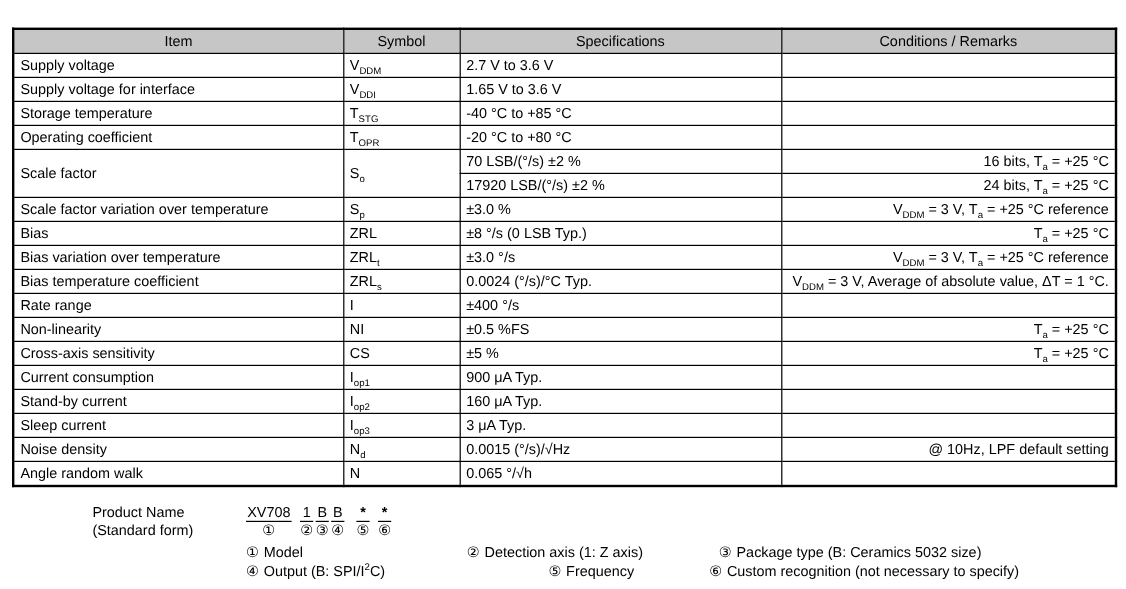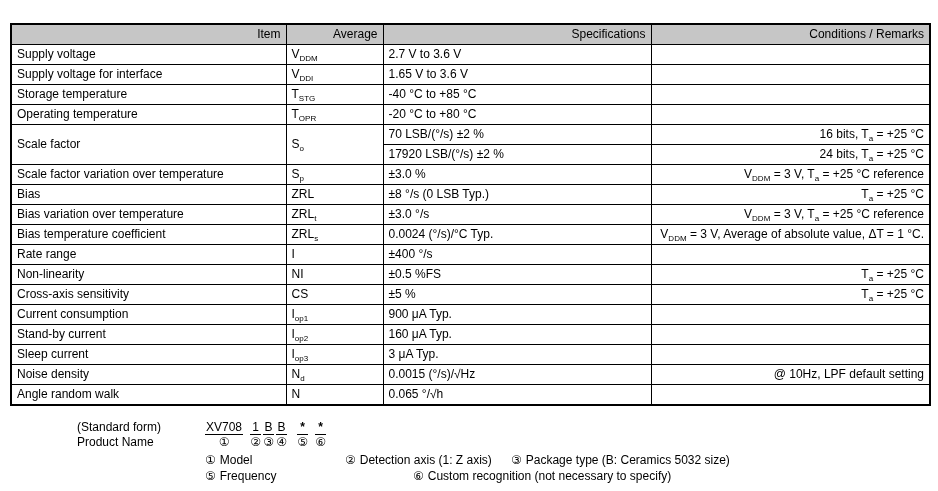--- a/index.html
+++ b/index.html
@@ -23,21 +23,21 @@
     font-size:12px;
     line-height:1.25;
     padding:1px 5px;
     height:17px;
     overflow:hidden;
     white-space:normal;
   }
   table.spec th{
     background:#c6c6c6;
     font-weight:normal;
-    text-align:right;
+    text-align:center;
   }
   td.c0{text-align:left;}
   td.c1{}
   td.c2{text-align:left;}
   td.c3{text-align:right;margin-left:36px;}
   table.spec sub{font-size:8px;line-height:0;}
 
   .product-block{
     position:absolute;left:77px;top:420px;
     display:flex;
@@ -67,21 +67,21 @@
     padding:0 1px;
     min-width:9px;
     text-align:center;
   }
   .seg-code.star{font-weight:bold;}
   .seg-num{
     line-height:15px;
     font-size:12px;
   }
   .legend{margin-top:3px;}
-  .legend-line{display:flex;line-height:15px;margin-bottom:1px;}
+  .legend-line{display:flex;line-height:15px;margin-bottom:1px;gap:44px;}
   .legend-item .ln{margin-right:4px;}
   .legend-line.l1 .legend-item:nth-child(1){min-width:140px;}
   .legend-line.l1 .legend-item:nth-child(2){min-width:166px;}
   .legend-line.l2 .legend-item:nth-child(1){min-width:208px;}
   .legend-line.l2 .legend-item:nth-child(2){min-width:90px;}
   .legend sup{font-size:8px;line-height:0;}
 </style>
 </head>
 <body>
 
@@ -90,21 +90,21 @@
   <table class="spec">
     <colgroup>
       <col style="width:275px">
       <col style="width:97px">
       <col style="width:268px">
       <col style="width:279px">
     </colgroup>
     <thead>
         <tr>
           <th>Item</th>
-          <th>Average</th>
+          <th>Symbol</th>
           <th>Specifications</th>
           <th>Conditions / Remarks</th>
         </tr>
       </thead>
     <tbody>
         <tr>
           <td class="c0">Supply voltage</td>
           <td class="c1">V<sub>DDM</sub></td>
           <td class="c2">2.7 V to 3.6 V</td>
           <td class="c3"></td>
@@ -115,21 +115,21 @@
           <td class="c2">1.65 V to 3.6 V</td>
           <td class="c3"></td>
         </tr>
         <tr>
           <td class="c0">Storage temperature</td>
           <td class="c1">T<sub>STG</sub></td>
           <td class="c2">-40 °C to +85 °C</td>
           <td class="c3"></td>
         </tr>
         <tr>
-          <td class="c0">Operating temperature</td>
+          <td class="c0">Operating coefficient</td>
           <td class="c1">T<sub>OPR</sub></td>
           <td class="c2">-20 °C to +80 °C</td>
           <td class="c3"></td>
         </tr>
         <tr>
           <td class="c0" rowspan="2">Scale factor</td>
           <td class="c1" rowspan="2">S<sub>o</sub></td>
           <td class="c2">70 LSB/(°/s) ±2 %</td>
           <td class="c3">16 bits, T<sub>a</sub> = +25 °C</td>
         </tr>
@@ -207,22 +207,22 @@
           <td class="c0">Angle random walk</td>
           <td class="c1">N</td>
           <td class="c2">0.065 °/√h</td>
           <td class="c3"></td>
         </tr>
       </tbody>
   </table>
 
   <div class="product-block">
     <div class="product-labels">
+      <div>Product Name</div>
       <div>(Standard form)</div>
-      <div>Product Name</div>
     </div>
     <div class="product-right">
       <div class="code-row">
           <div class="seg">
             <div class="seg-code">XV708</div>
             <div class="seg-num">①</div>
           </div>
           <div class="seg">
             <div class="seg-code">1</div>
             <div class="seg-num">②</div>
@@ -244,20 +244,21 @@
             <div class="seg-num">⑥</div>
           </div>
         </div>
       <div class="legend">
           <div class="legend-line l1">
             <span class="legend-item"><span class="ln">①</span><span>Model</span></span>
             <span class="legend-item"><span class="ln">②</span><span>Detection axis  (1: Z axis)</span></span>
             <span class="legend-item"><span class="ln">③</span><span>Package type (B: Ceramics 5032 size)</span></span>
           </div>
           <div class="legend-line l2">
+            <span class="legend-item"><span class="ln">④</span><span>Output (B: SPI/I<sup>2</sup>C)</span></span>
             <span class="legend-item"><span class="ln">⑤</span><span>Frequency</span></span>
             <span class="legend-item"><span class="ln">⑥</span><span>Custom recognition (not necessary to specify)</span></span>
           </div>
         </div>
     </div>
   </div>
 
 </div>
 
 </body></html>

